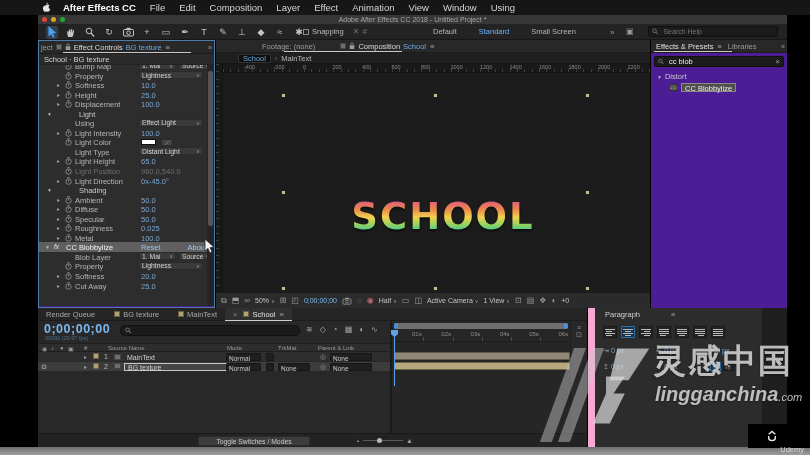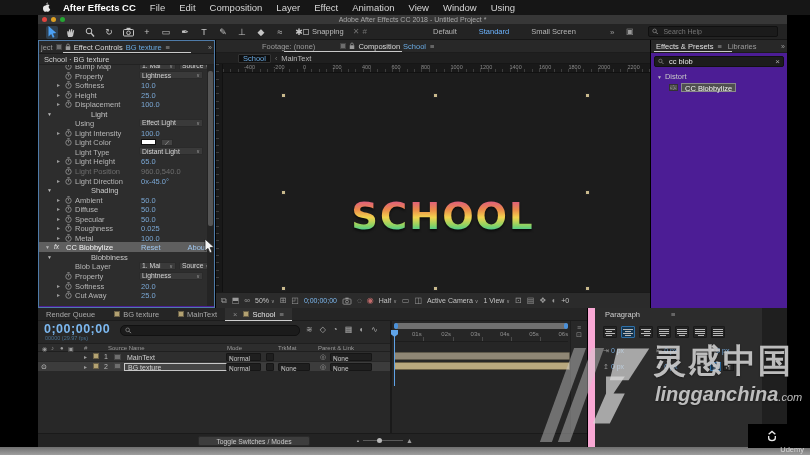--- a/index.html
+++ b/index.html
@@ -50,21 +50,21 @@
   .ec-panel{left:38px;top:40px;width:177px;height:268px;border:1px solid #4f7ba8;}
   .ec-sub{position:absolute;left:0;top:13px;right:0;height:11px;background:#2b2b2b;border-bottom:1px solid #222;
           font-size:7.5px;color:#cfcfcf;padding:1px 0 0 5px;}
   #ec-list{position:absolute;left:0;top:24px;right:7px;bottom:1px;overflow:hidden;background:#2d2d2d;}
   .ec-row{position:relative;height:9.55px;font-size:7.5px;color:#b6b6b6;}
   .ec-row.clip{margin-top:-4px;}
   .ec-row .tri{position:absolute;left:8px;top:2px;font-size:5px;color:#b9b9b9;font-style:normal;}
   .ec-row .arr{position:absolute;left:17px;top:2px;font-size:5px;color:#9a9a9a;font-style:normal;}
   .ec-row .sw{position:absolute;left:26px;top:1px;}
   .ec-row .lbl{position:absolute;left:36px;top:1px;}
-  .ec-row.grp .lbl{left:20px;color:#c8c8c8;padding-left:32px;}
+  .ec-row.grp .lbl{left:8px;color:#c8c8c8;padding-left:32px;}
   .ec-row .val{position:absolute;left:102px;top:1px;color:#7aa7d4;}
   .ec-row .val.dim, .ec-row .lbl.dim{color:#6e6e6e;}
   .dd{position:absolute;top:0.5px;height:8px;background:#3a3a3a;border:1px solid #2a2a2a;border-radius:1px;
       color:#d2d2d2;font-size:6.8px;padding:0 2px;display:flex;align-items:center;justify-content:space-between;}
   .dd .cv{font-size:5px;color:#9a9a9a;margin-left:2px;}
   .ec-row.fxhead{background:#5f5f5f;color:#f0f0f0;}
   .ec-row.fxhead .lbl{left:27px;color:#f5f5f5;}
   .ec-row.fxhead .fxi{position:absolute;left:15px;top:1px;font-style:italic;font-size:6.5px;color:#e8e8e8;}
   .ec-row.fxhead .rst{position:absolute;left:102px;top:1px;color:#9fc6ee;}
   .ec-row.fxhead .abt{position:absolute;right:2px;top:1px;color:#9fc6ee;}
@@ -505,24 +505,20 @@
           <span class="lbl">Metal</span>
           <span class="val">100.0</span>
         </div>
         <div class="ec-row fxhead">
           <i class="tri" style="left:6px">▼</i>
           <span class="fxi">fx</span>
           <span class="lbl">CC Blobbylize</span>
           <span class="rst">Reset</span>
           <span class="abt">Abou</span>
         </div>
-        <div class="ec-row grp">
-          <i class="tri">▼</i>
-          <span class="lbl">Blobbiness</span>
-        </div>
         <div class="ec-row">
           <span class="lbl">Blob Layer</span>
           <span class="dd" style="left:100px;width:37px;">
             <span>1. Mai</span>
             <span class="cv">∨</span>
           </span>
           <span class="dd" style="left:140px;width:32px;">
             <span>Source</span>
             <span class="cv">∨</span>
           </span>

